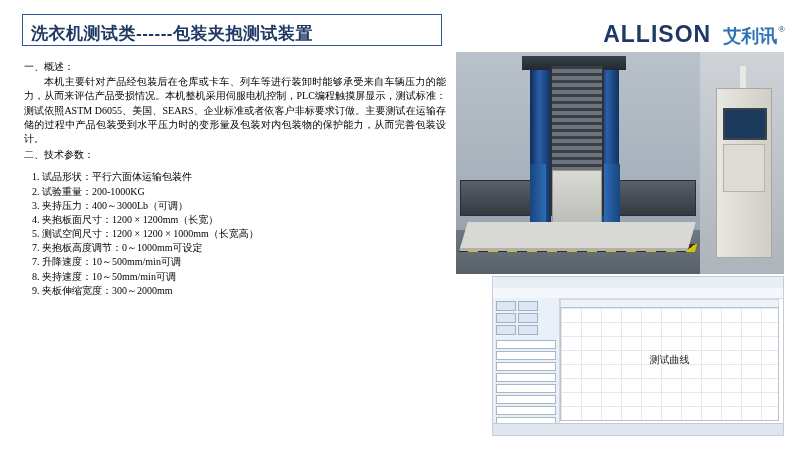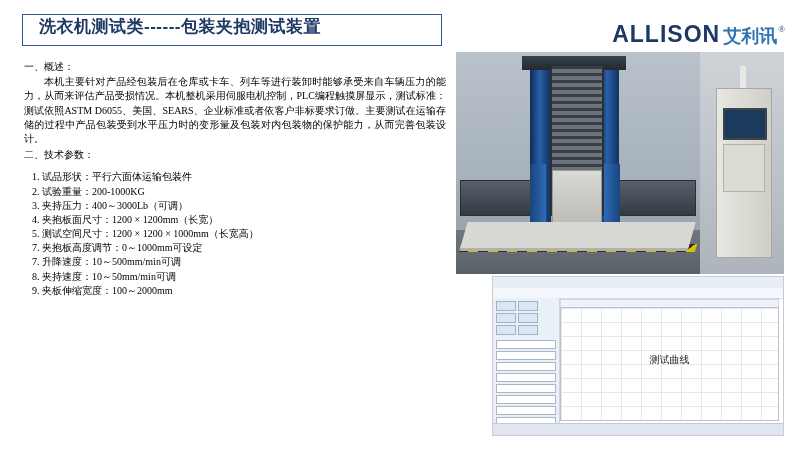--- a/index.html
+++ b/index.html
@@ -23,22 +23,22 @@
   
   .title-box {
     position: absolute;
     left: 22px;
     top: 14px;
     width: 420px;
     height: 32px;
     border: 1px solid #2f5597;
     box-sizing: border-box;
     display: flex;
-    align-items: flex-start;
-    padding-left: 16px;
+    align-items: flex-end;
+    padding-left: 8px;
   }
   .title-box .title-text {
     font-size: 17px;
     font-weight: bold;
     color: #1f3864;
     letter-spacing: 0.5px;
     font-family: "Liberation Sans", "DejaVu Sans", sans-serif;
   }
 
   .logo-wrap {
@@ -55,21 +55,21 @@
     font-weight: bold;
     color: #1f3864;
     letter-spacing: 1px;
     line-height: 1;
   }
   .logo-cn {
     font-family: "Liberation Sans", "DejaVu Sans", sans-serif;
     font-size: 18px;
     font-weight: bold;
     color: #2e74b5;
-    margin-left: 3px;
+    margin-left: 12px;
     line-height: 1;
     position: relative;
     top: -1px;
   }
   .logo-reg {
     font-size: 9px;
     color: #1f3864;
     position: relative;
     top: -12px;
     left: 1px;
@@ -292,21 +292,21 @@
     <p class="sec-head">二、技术参数：</p>
     <ul class="list">
       <li>1. 试品形状：平行六面体运输包装件</li>
       <li>2. 试验重量：200-1000KG</li>
       <li>3. 夹持压力：400～3000Lb（可调）</li>
       <li>4. 夹抱板面尺寸：1200 × 1200mm（长宽）</li>
       <li>5. 测试空间尺寸：1200 × 1200 × 1000mm（长宽高）</li>
       <li>7. 夹抱板高度调节：0～1000mm可设定</li>
       <li>7. 升降速度：10～500mm/min可调</li>
       <li>8. 夹持速度：10～50mm/min可调</li>
-      <li>9. 夹板伸缩宽度：100～2000mm</li>
+      <li>9. 夹板伸缩宽度：300～2000mm</li>
     </ul>
   </div>
 
   <div class="photo-main">
     <div class="mp-sky"></div>
     <div class="mp-floor"></div>
     <div class="mp-armL"></div>
     <div class="mp-armR"></div>
     <div class="mp-colL"></div>
     <div class="mp-colR"></div>

